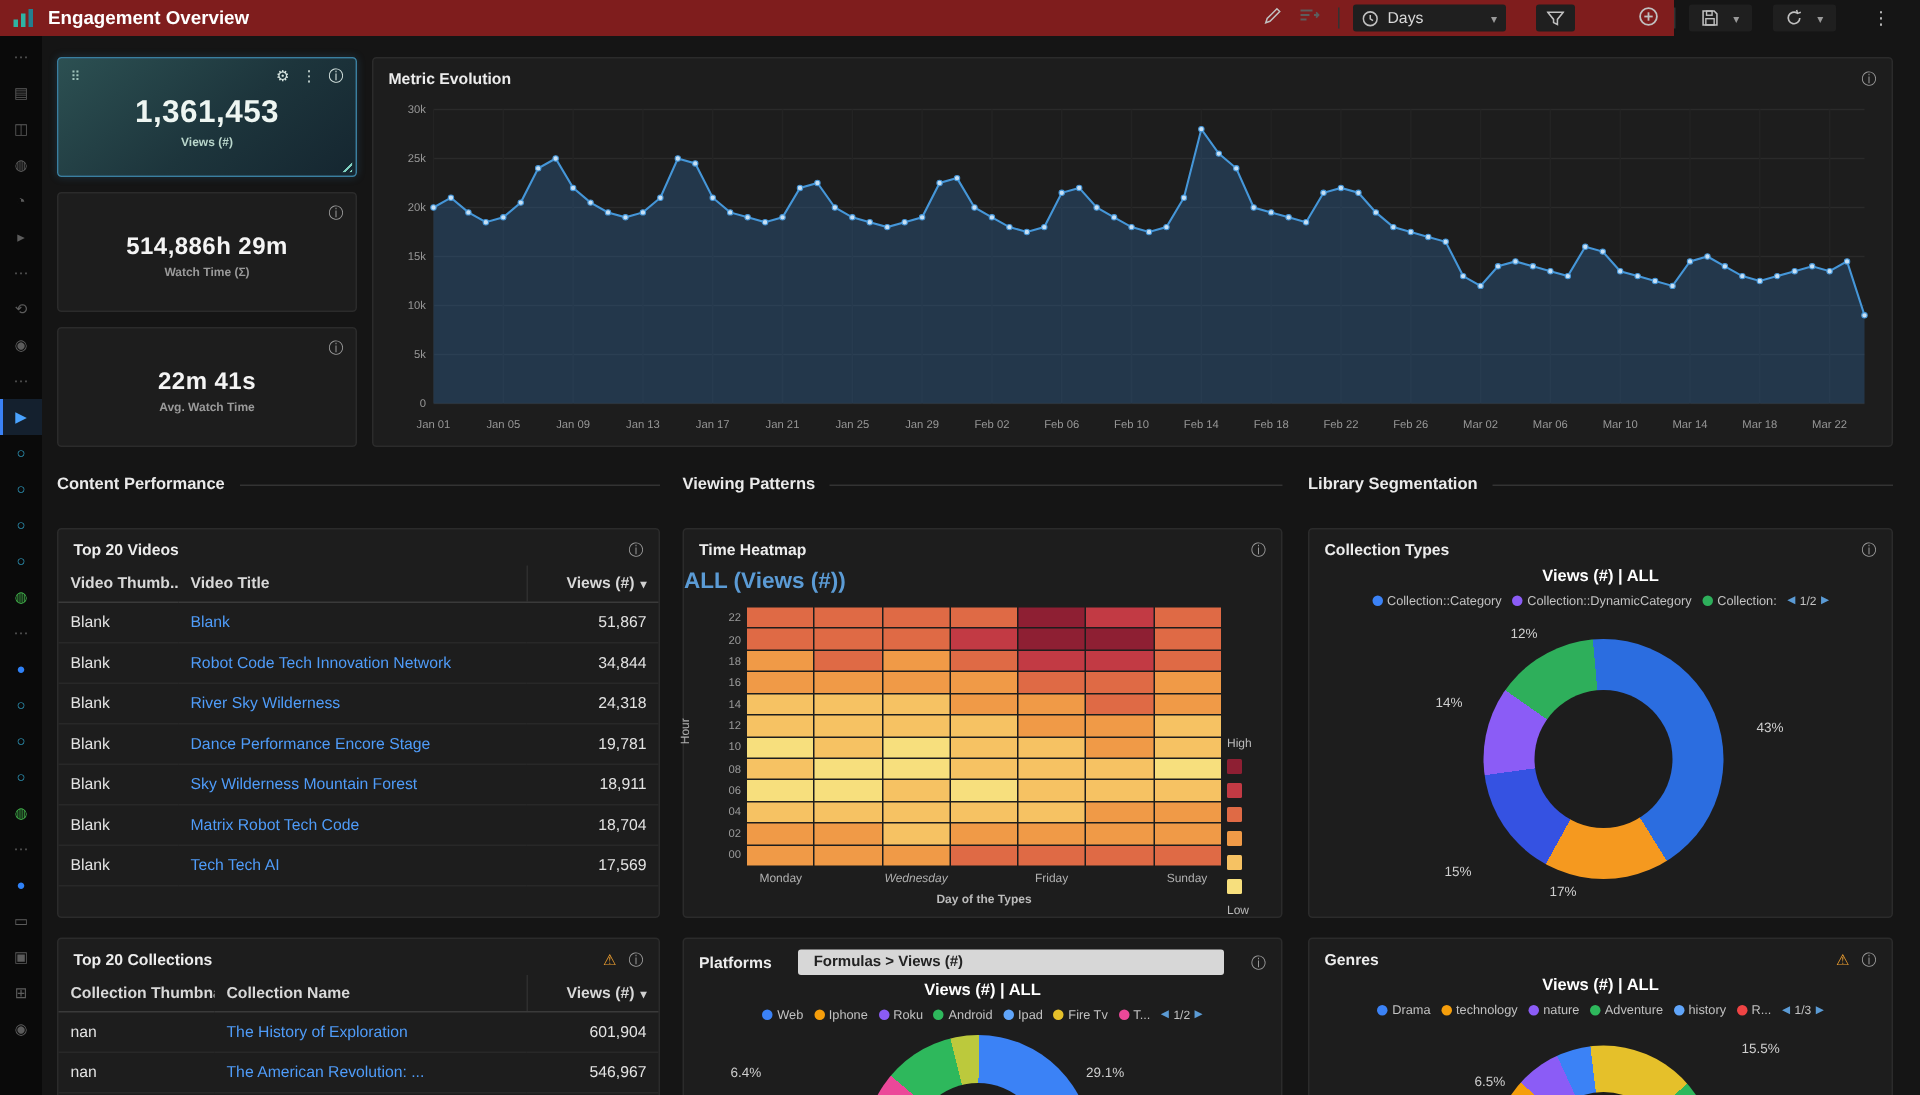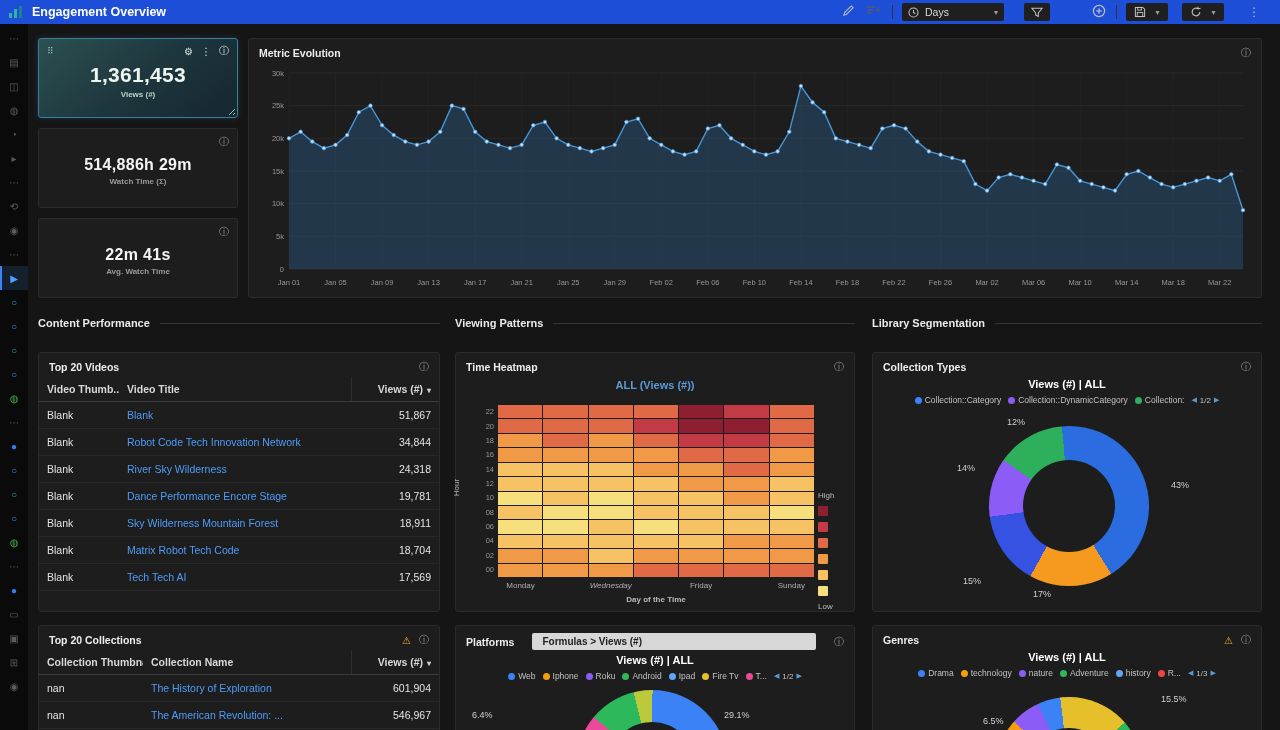--- a/index.html
+++ b/index.html
@@ -1,20 +1,20 @@
 <!DOCTYPE html>
 <html><head>
 <meta charset="utf-8">
 <style>
   html,body{margin:0;padding:0;width:1280px;height:730px;overflow:hidden;background:#151515;
     font-family:"Liberation Sans",sans-serif;color:#ddd;position:relative}
   *{box-sizing:border-box}
 
   
-  .topbar{position:absolute;top:0;left:0;width:1280px;height:24px;background:#1d4ed8;z-index:10}
+  .topbar{position:absolute;top:0;left:0;width:1116px;height:24px;background:#7f1d1d;z-index:10}
   .tb-logo{position:absolute;left:8px;top:5px}
   .tb-title{position:absolute;left:32px;top:5px;font-size:12.5px;font-weight:bold;color:#fff;white-space:nowrap}
   .tb-box{position:absolute;top:3px;height:18px;background:#1f1f1f;border-radius:2px;display:flex;align-items:center;padding:0 6px;font-size:10.5px;color:#d8d8d8}
   .tb-ic{position:absolute;top:4px;display:flex;align-items:center;justify-content:center}
   .tb-divider{position:absolute;top:5px;width:1px;height:14px;background:#333}
   .seg-chip{margin-left:auto;width:130px;color:#6e6e6e;font-size:10.5px;padding-left:8px}
   .search-input{background:transparent;border:none;outline:none;color:#ddd;width:60px;font-size:10.5px}
   .chev{font-size:8px;color:#9a9a9a;margin-left:5px}
   .kebab{font-size:12px;color:#c0c0c0}
 
@@ -51,21 +51,21 @@
   
   table.tbl{width:100%;border-collapse:collapse;table-layout:fixed;font-size:10.5px}
   .tbl th{font-weight:bold;color:#d8d8d8;text-align:left;padding:6px 8px;border-bottom:1px solid #3a3a3a;white-space:nowrap;overflow:hidden}
   .tbl td{padding:7px 8px;border-bottom:1px solid #282828;color:#e3e3e3;white-space:nowrap;overflow:hidden;text-overflow:ellipsis}
   .tbl .num{text-align:right}
   .tbl th.num{border-left:1px solid #2e2e2e}
   .tbl .link{color:#4f9cf9;cursor:pointer}
   .sort{font-size:8px;color:#cfcfcf;margin-left:4px}
 
   
-  .hm-sub{text-align:center;font-size:11px;font-weight:bold;color:#5b9bd5;margin-top:2px;cursor:pointer}
+  .hm-sub{font-size:15px;font-weight:bold;color:#5b9bd5;margin-top:2px;cursor:pointer}
   .hm-grid{position:absolute;left:42px;top:52px;width:316px;height:172px;display:grid;grid-template-columns:repeat(7,1fr);grid-auto-rows:1fr;gap:1px}
   .hm-cell{width:100%;height:100%}
   .hm-hours{position:absolute;left:20px;top:52px;width:18px;height:172px;display:flex;flex-direction:column}
   .hm-hours span{flex:1;font-size:7.5px;color:#9a9a9a;text-align:right;line-height:1;display:flex;align-items:center;justify-content:flex-end}
   .hm-ylab{position:absolute;left:-8px;top:130px;font-size:8px;color:#b0b0b0;transform:rotate(-90deg)}
   .hm-days{position:absolute;left:42px;top:228px;width:316px;height:10px}
   .hm-days span{position:absolute;transform:translateX(-50%);font-size:8px;color:#b0b0b0;white-space:nowrap}
   .hm-xlab{position:absolute;left:42px;top:242px;width:316px;text-align:center;font-size:8px;font-weight:bold;color:#bbb}
   .hm-legend{position:absolute;left:362px;top:138px;width:30px}
   .hm-legend .cap{font-size:8px;color:#bbb;display:block}
@@ -550,21 +550,21 @@
       <div class="hm-cell" style="background: rgb(223, 106, 69);"></div>
       <div class="hm-cell" style="background: rgb(223, 106, 69);"></div>
       <div class="hm-cell" style="background: rgb(223, 106, 69);"></div>
     </div>
   <div class="hm-days">
       <span style="left: 22.5px;">Monday</span>
       <span style="left: 112.78px; font-style: italic;">Wednesday</span>
       <span style="left: 203.06px;">Friday</span>
       <span style="left: 293.34px;">Sunday</span>
     </div>
-  <div class="hm-xlab">Day of the Time</div>
+  <div class="hm-xlab">Day of the Types</div>
   <div class="hm-legend">
     <span class="cap">High</span>
     <div id="hm-swatches">
         <div class="hm-sw" style="background: rgb(142, 31, 51);"></div>
         <div class="hm-sw" style="background: rgb(194, 58, 68);"></div>
         <div class="hm-sw" style="background: rgb(223, 106, 69);"></div>
         <div class="hm-sw" style="background: rgb(240, 154, 71);"></div>
         <div class="hm-sw" style="background: rgb(246, 194, 99);"></div>
         <div class="hm-sw" style="background: rgb(247, 223, 125);"></div>
       </div>
@@ -685,21 +685,21 @@
       </span>
       <span class="leg-page">
         <span class="leg-arrow">◀</span>
         <span>1/2</span>
         <span class="leg-arrow">▶</span>
       </span>
     </div>
 <div class="donut" style="left: 120px; top: 64px; height: 152px; width: 152px; background: conic-gradient(from -50deg, rgb(46, 184, 92) 0%, rgb(46, 184, 92) 10%, rgb(188, 201, 60) 10%, rgb(188, 201, 60) 14%, rgb(59, 130, 246) 14%, rgb(59, 130, 246) 43.1%, rgb(245, 158, 11) 43.1%, rgb(245, 158, 11) 61.1%, rgb(139, 92, 246) 61.1%, rgb(139, 92, 246) 74.1%, rgb(96, 165, 250) 74.1%, rgb(96, 165, 250) 80.5%, rgb(236, 72, 153) 80.5%, rgb(236, 72, 153) 100%);">
       <div class="donut-hole"></div>
     </div>
-    <span class="pct" style="left: 16px; top: 84px;">6.4%</span>
+    <span class="pct" style="left: 31px; top: 84px;">6.4%</span>
     <span class="pct" style="left: 268px; top: 84px;">29.1%</span>
   </div>
 
 <div class="card" id="genres-card" style="left:872px;top:625px;width:390px;height:260px">
   <div class="card-head">
     <span class="card-title">Genres</span>
     <span class="head-icons">
       <span class="warn">⚠</span>
       <span class="info">ⓘ</span>
     </span>

